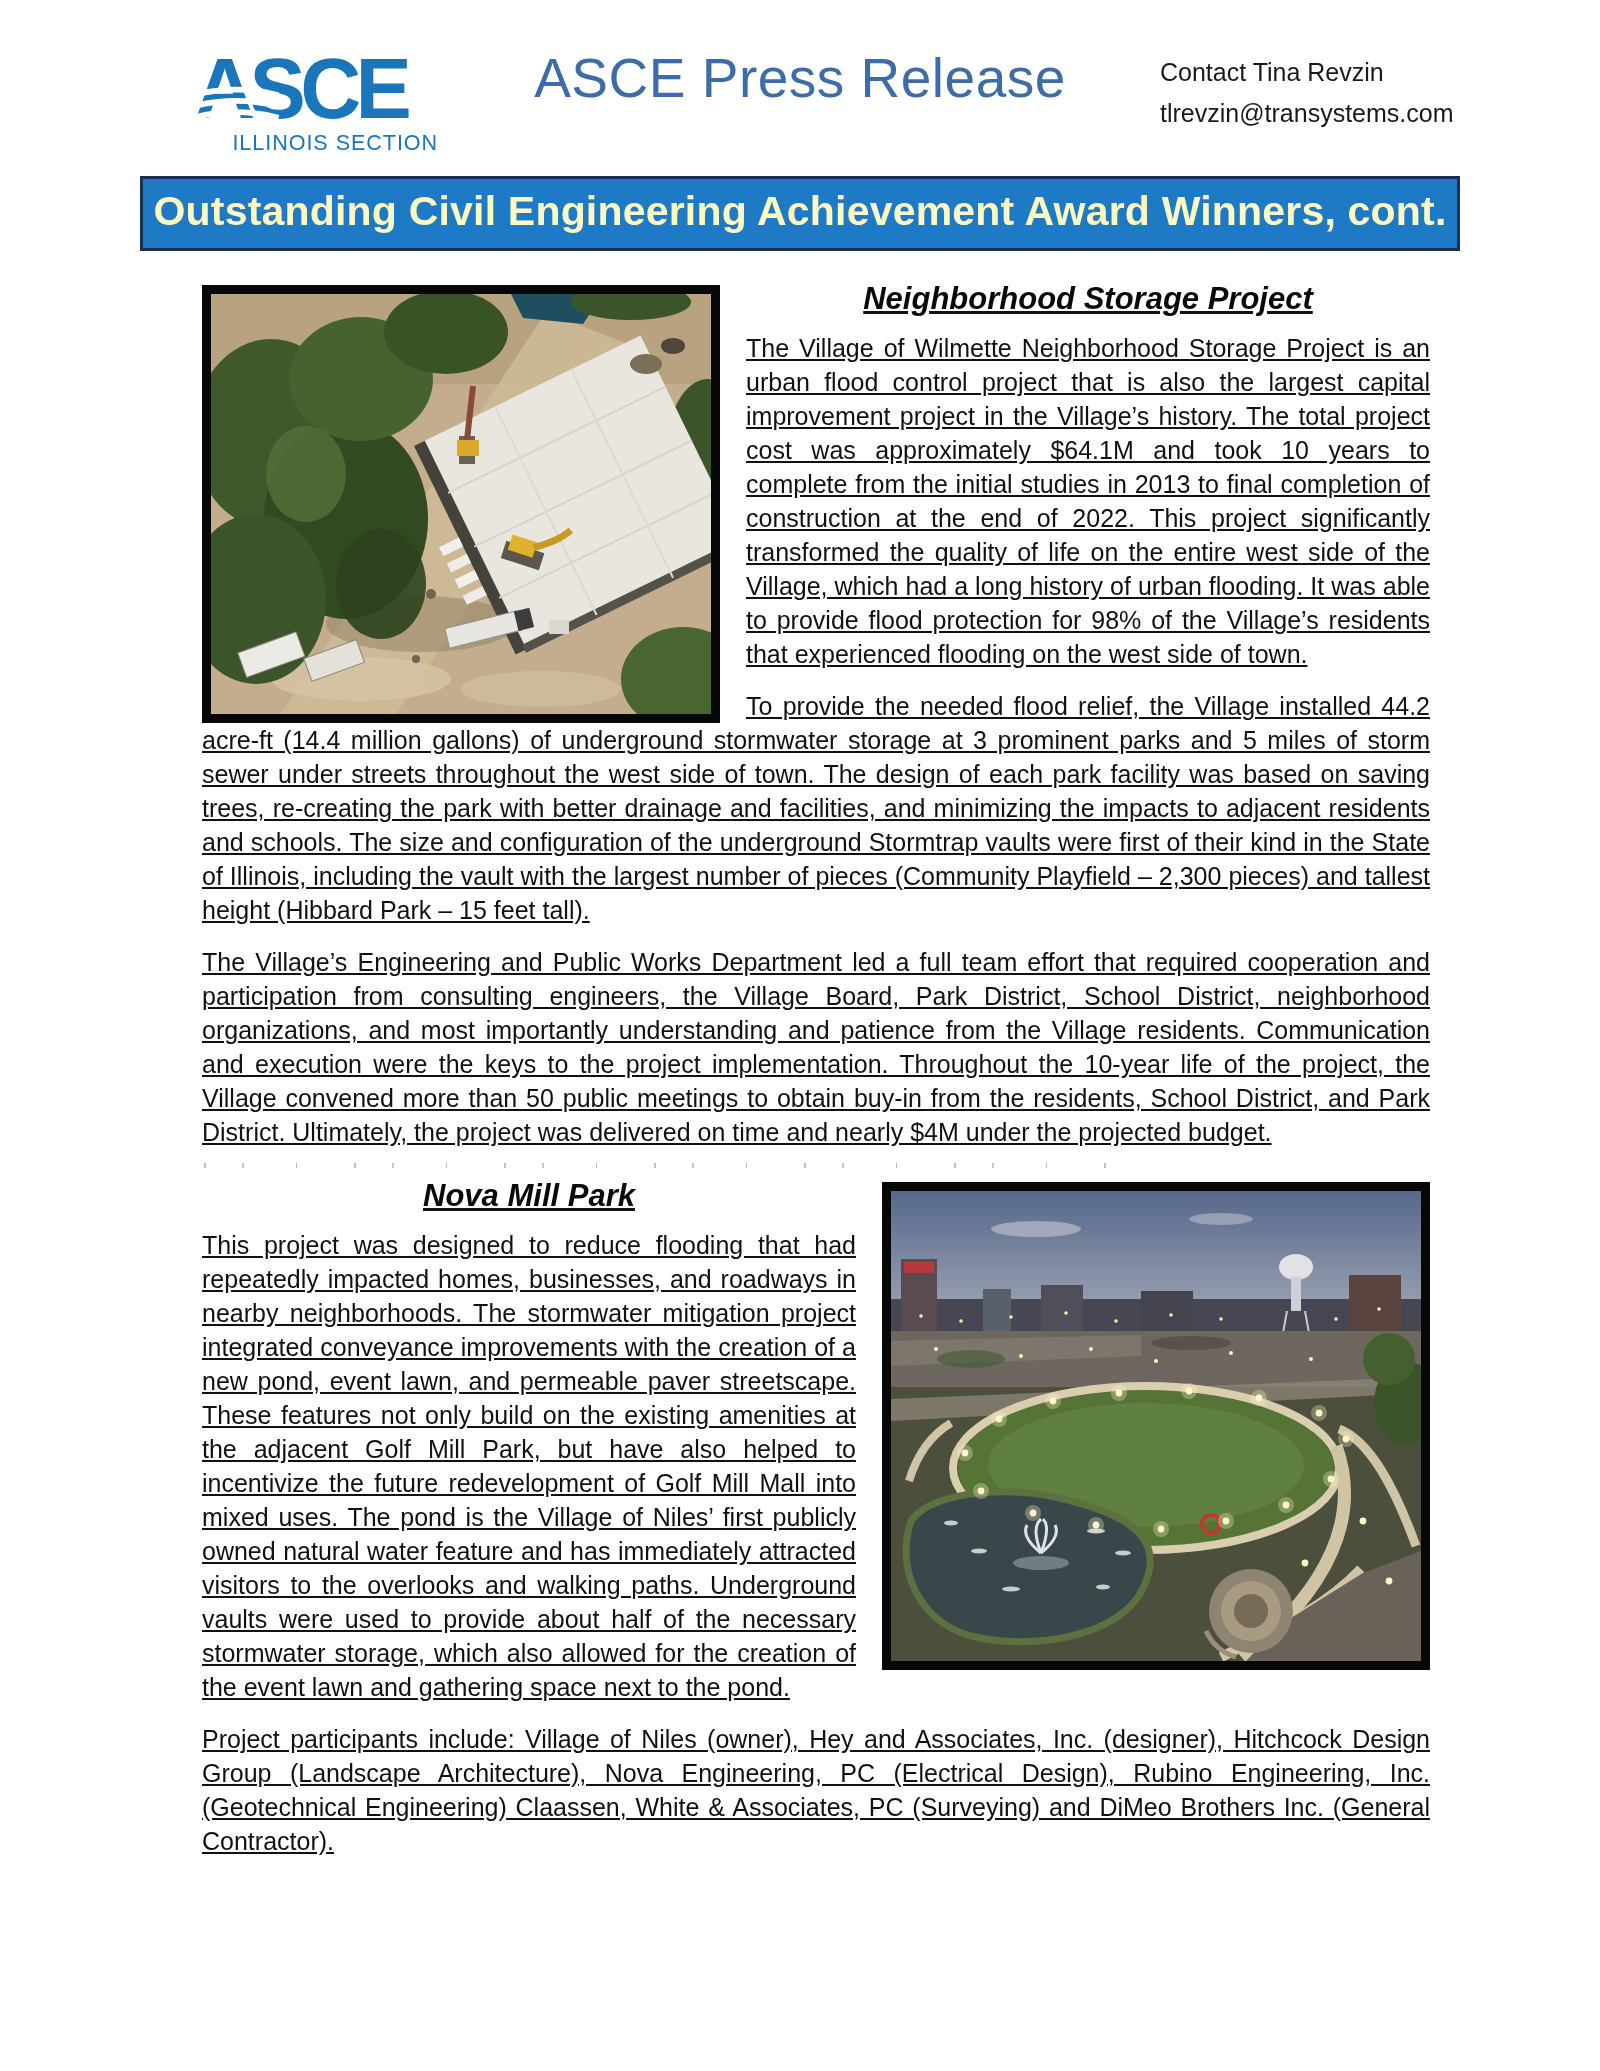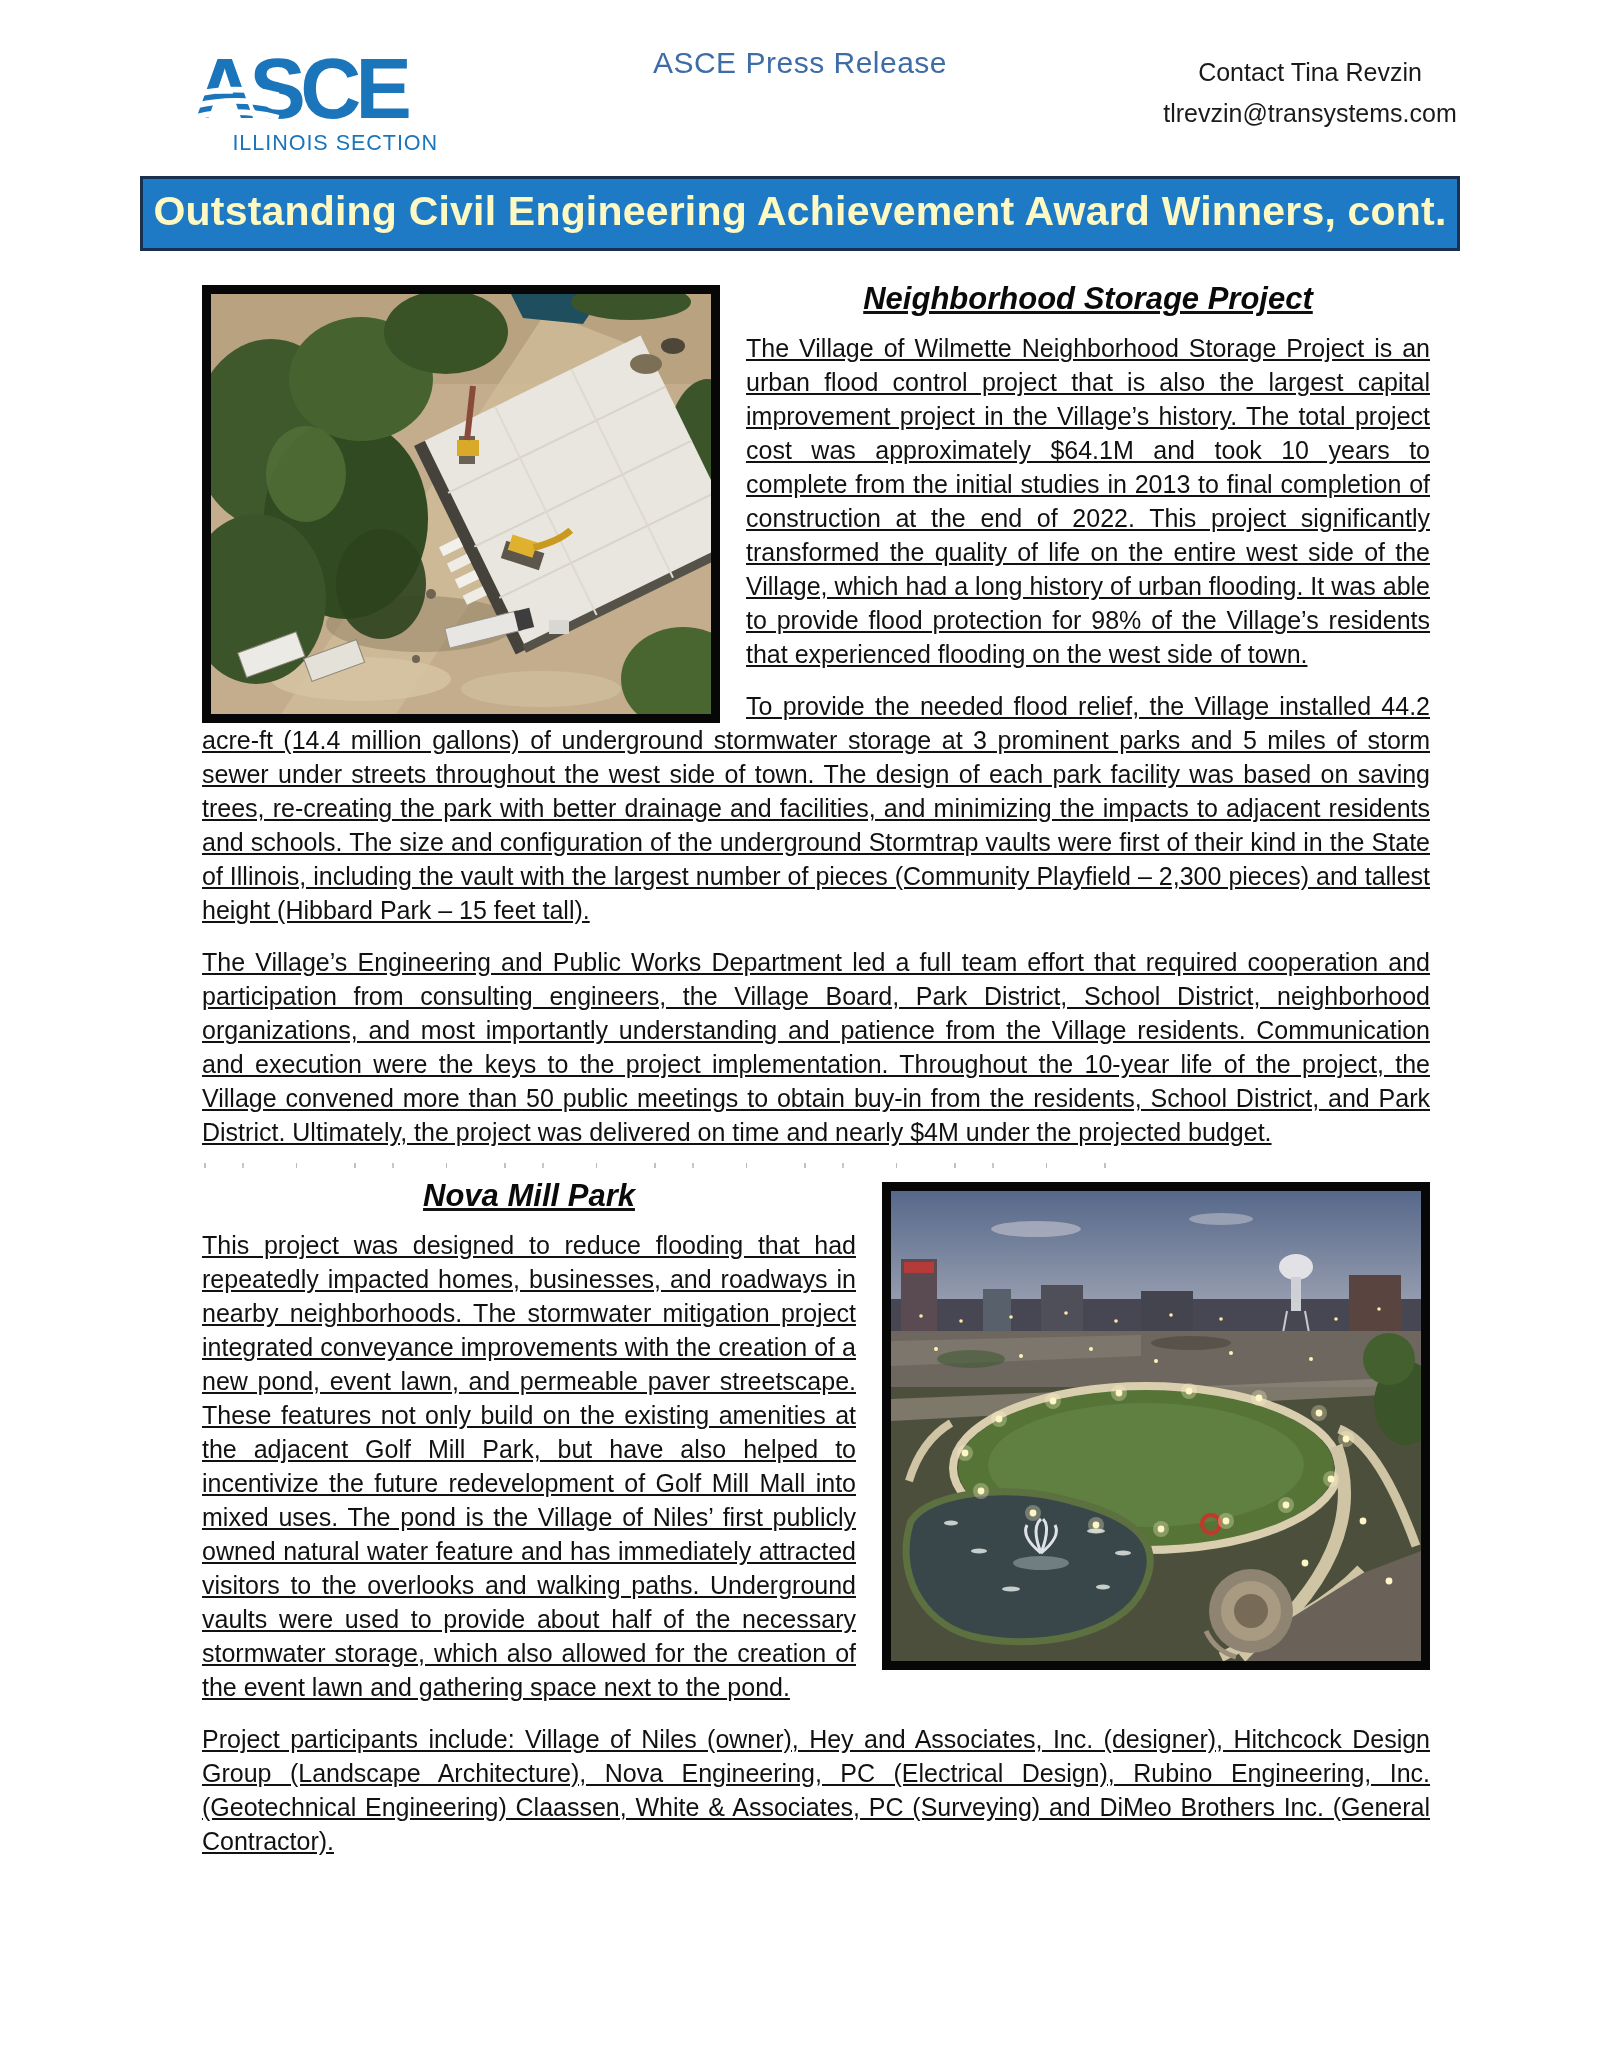--- a/index.html
+++ b/index.html
@@ -9,23 +9,23 @@
     position:relative; overflow:hidden;
     font-family:"Liberation Sans", sans-serif; color:#000;
   }
   .wrapper { padding:36px 140px 0 140px; }
 
   
   .header { display:flex; align-items:flex-start; }
   .logo-box { width:300px; padding-left:56px; padding-top:4px; flex:0 0 auto; }
   .logo-box svg { display:block; width:244px; height:118px; }
   .header-center { flex:1 1 auto; text-align:center; padding-top:10px; }
-  .press-title { color:#3e6ca7; font-size:30px; font-weight:normal; letter-spacing:0.5px; }
+  .press-title { color:#3e6ca7; font-size:55px; font-weight:normal; letter-spacing:0.5px; }
   .press-subtitle { color:#0f0f0f; font-size:33px; margin-top:10px; font-weight:normal; }
-  .contact { width:300px; flex:0 0 auto; text-align:center; font-size:25px; line-height:1.65; padding-top:16px; color:#1a1a1a; }
+  .contact { width:300px; flex:0 0 auto; font-size:25px; line-height:1.65; padding-top:16px; color:#1a1a1a; }
 
   
   .banner {
     margin-top:18px; background:#1e7ac4; border:3px solid #19304e;
     text-align:center; padding:9px 6px 13px 6px;
   }
   .banner span { color:#fef9c3; font-weight:bold; font-size:41px; letter-spacing:0.2px;margin-top:8px; }
 
   
   .doc-body { margin:30px 30px 0 62px; font-size:25px; line-height:34px; text-align:justify; color:#111;text-decoration:underline; }

